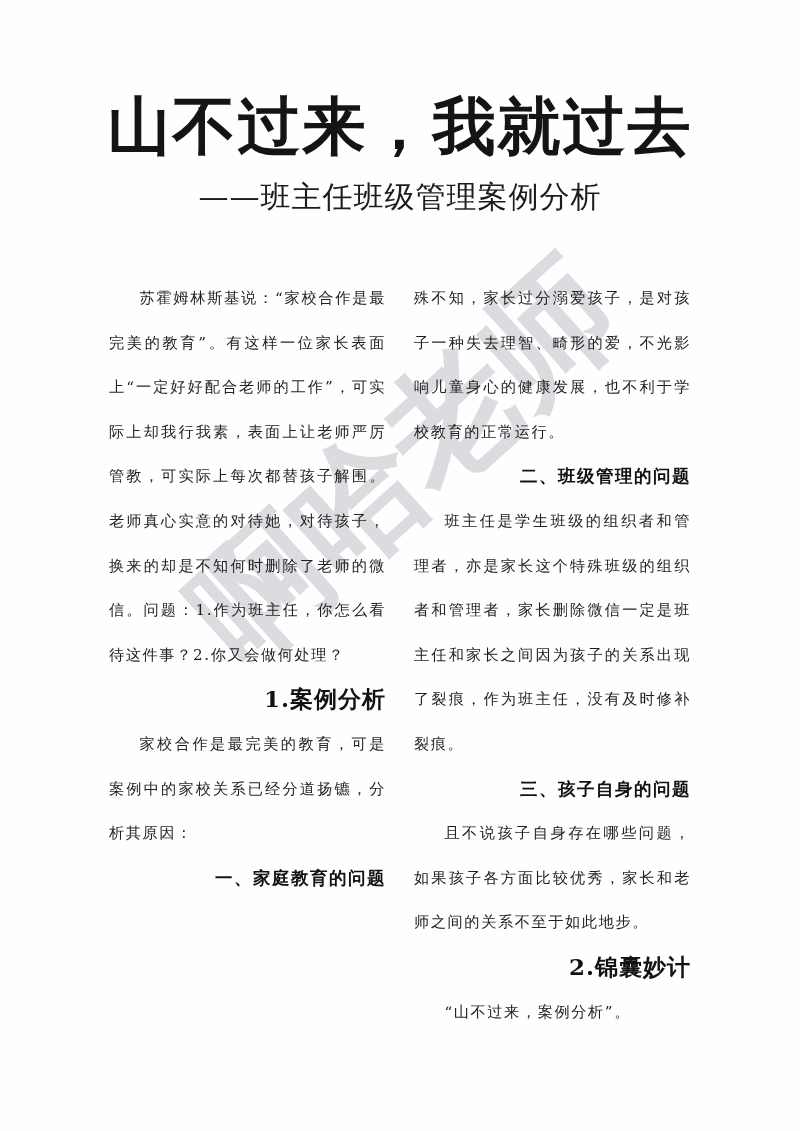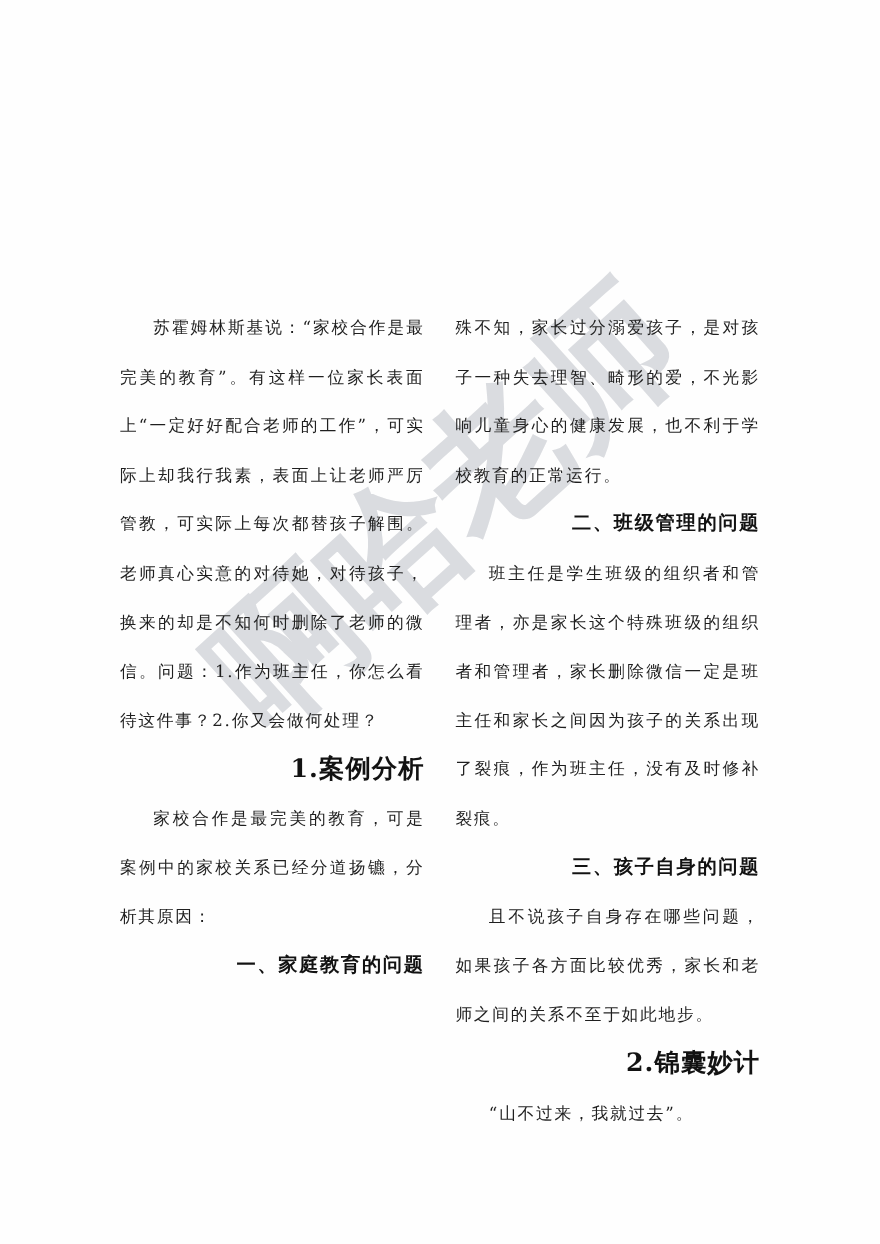--- a/index.html
+++ b/index.html
@@ -135,35 +135,39 @@
 <body>
 
 <div id="page">
 
   <div id="watermark-layer">
     <div class="watermark-text">啊哈老师</div>
   </div>
 
   <div id="content">
 
+    <div id="title-block">
+      <h1 id="main-title">山不过来，我就过去</h1>
+      <div id="subtitle">——班主任班级管理案例分析</div>
+    </div>
 
     <div id="columns">
 
       <div class="column" id="column-left">
         <p class="para">苏霍姆林斯基说：“家校合作是最完美的教育”。有这样一位家长表面上“一定好好配合老师的工作”，可实际上却我行我素，表面上让老师严厉管教，可实际上每次都替孩子解围。老师真心实意的对待她，对待孩子，换来的却是不知何时删除了老师的微信。问题：1.作为班主任，你怎么看待这件事？2.你又会做何处理？</p>
         <div class="heading numbered">1.案例分析</div>
         <p class="para">家校合作是最完美的教育，可是案例中的家校关系已经分道扬镳，分析其原因：</p>
         <div class="heading">一、家庭教育的问题</div>
       </div>
 
       <div class="column" id="column-right">
         <p class="para no-indent">殊不知，家长过分溺爱孩子，是对孩子一种失去理智、畸形的爱，不光影响儿童身心的健康发展，也不利于学校教育的正常运行。</p>
         <div class="heading">二、班级管理的问题</div>
         <p class="para">班主任是学生班级的组织者和管理者，亦是家长这个特殊班级的组织者和管理者，家长删除微信一定是班主任和家长之间因为孩子的关系出现了裂痕，作为班主任，没有及时修补裂痕。</p>
         <div class="heading">三、孩子自身的问题</div>
         <p class="para">且不说孩子自身存在哪些问题，如果孩子各方面比较优秀，家长和老师之间的关系不至于如此地步。</p>
         <div class="heading numbered">2.锦囊妙计</div>
-        <p class="para">“山不过来，我就过去”。</p>
+        <p class="para">“山不过来，案例分析”。</p>
       </div>
 
     </div>
   </div>
 </div>
 
 </body></html>

